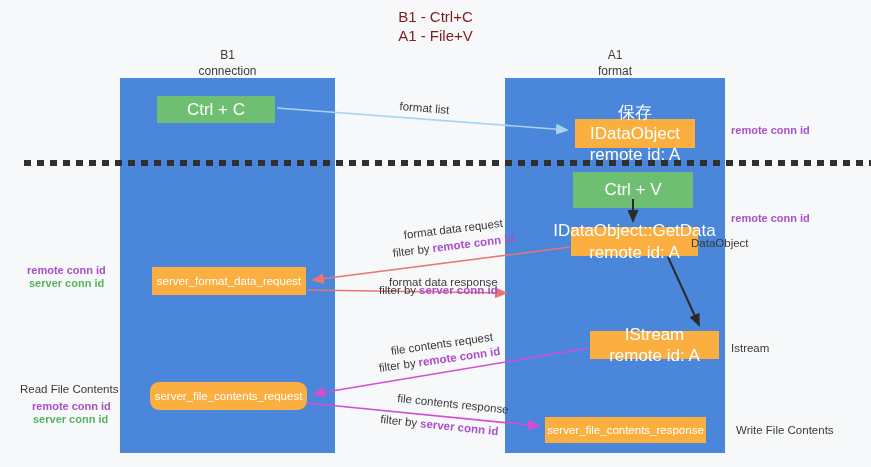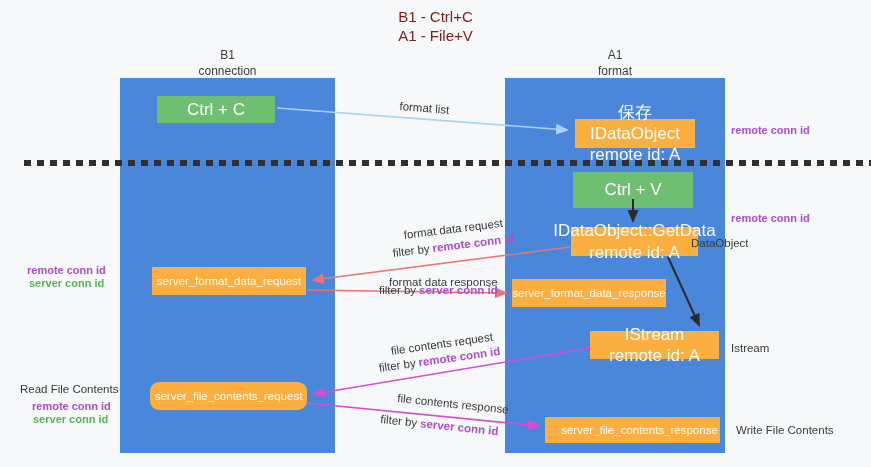--- a/index.html
+++ b/index.html
@@ -74,34 +74,31 @@
 
   <div class="box orange" style="left:571px; top:227px; width:127px; height:29px;">
     <div>IDataObject::GetData</div>
     <div>remote id: A</div>
   </div>
 
   <div class="box orange" style="left:152px; top:267px; width:154px; height:28px; font-size:11.5px;justify-content:center;">
     <div>server_format_data_request</div>
   </div>
 
-  <div class="box orange" style="left:512px; top:279px; width:154px; height:28px; font-size:11.5px;">
-    <div>server_format_data_response</div>
-  </div>
 
   <div class="box orange" style="left:590px; top:331px; width:129px; height:28px;">
     <div>IStream</div>
     <div>remote id: A</div>
   </div>
 
   <div class="box orange" style="left:150px; top:382px; width:157px; height:28px; font-size:11.5px;border-radius:9px;">
     <div>server_file_contents_request</div>
   </div>
 
-  <div class="box orange" style="left:545px; top:417px; width:161px; height:26px; font-size:11.5px;padding-left:14px;">
+  <div class="box orange" style="left:545px; top:417px; width:161px; height:26px; font-size:11.5px;">
     <div>server_file_contents_response</div>
   </div>
 
   <svg class="arrows" width="871" height="467">
     <defs>
       <marker id="ah-blue" markerWidth="13" markerHeight="11" refX="11" refY="5.5" orient="auto" markerUnits="userSpaceOnUse">
         <path d="M0,0 L13,5.5 L0,11 z" fill="#a9d3f1"></path>
       </marker>
       <marker id="ah-black" markerWidth="13" markerHeight="11" refX="11" refY="5.5" orient="auto" markerUnits="userSpaceOnUse">
         <path d="M0,0 L13,5.5 L0,11 z" fill="#2b2b2b"></path>

